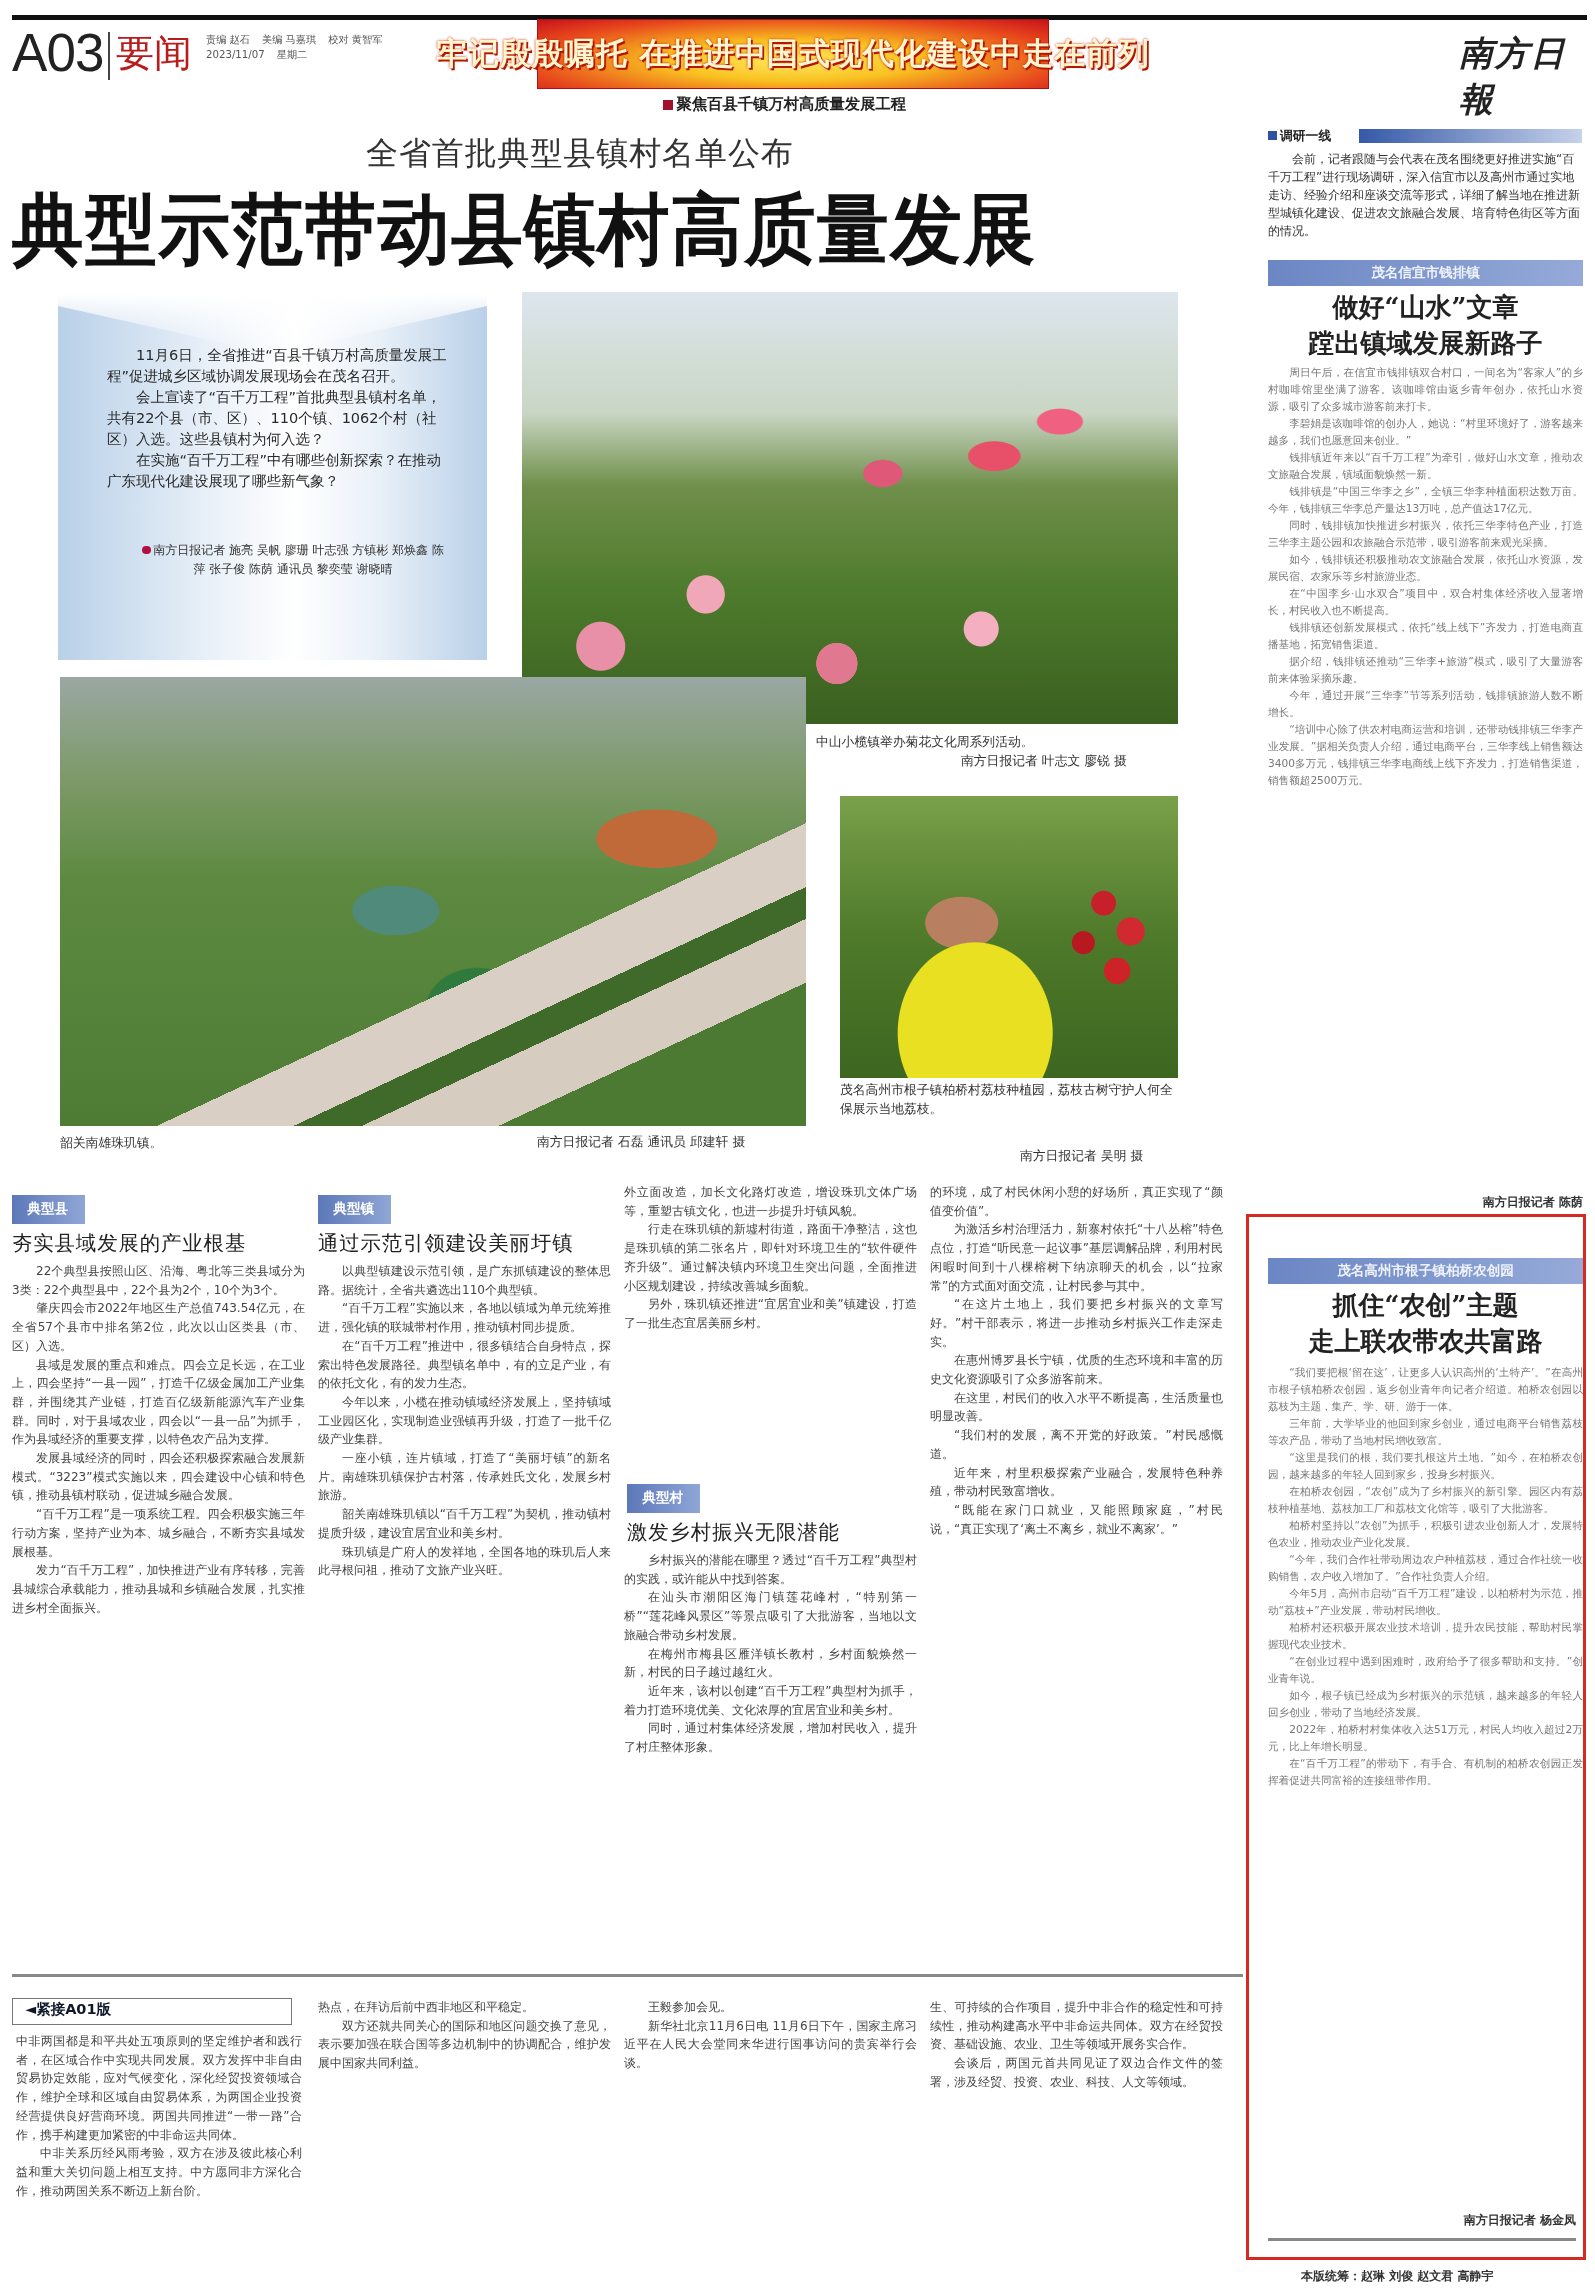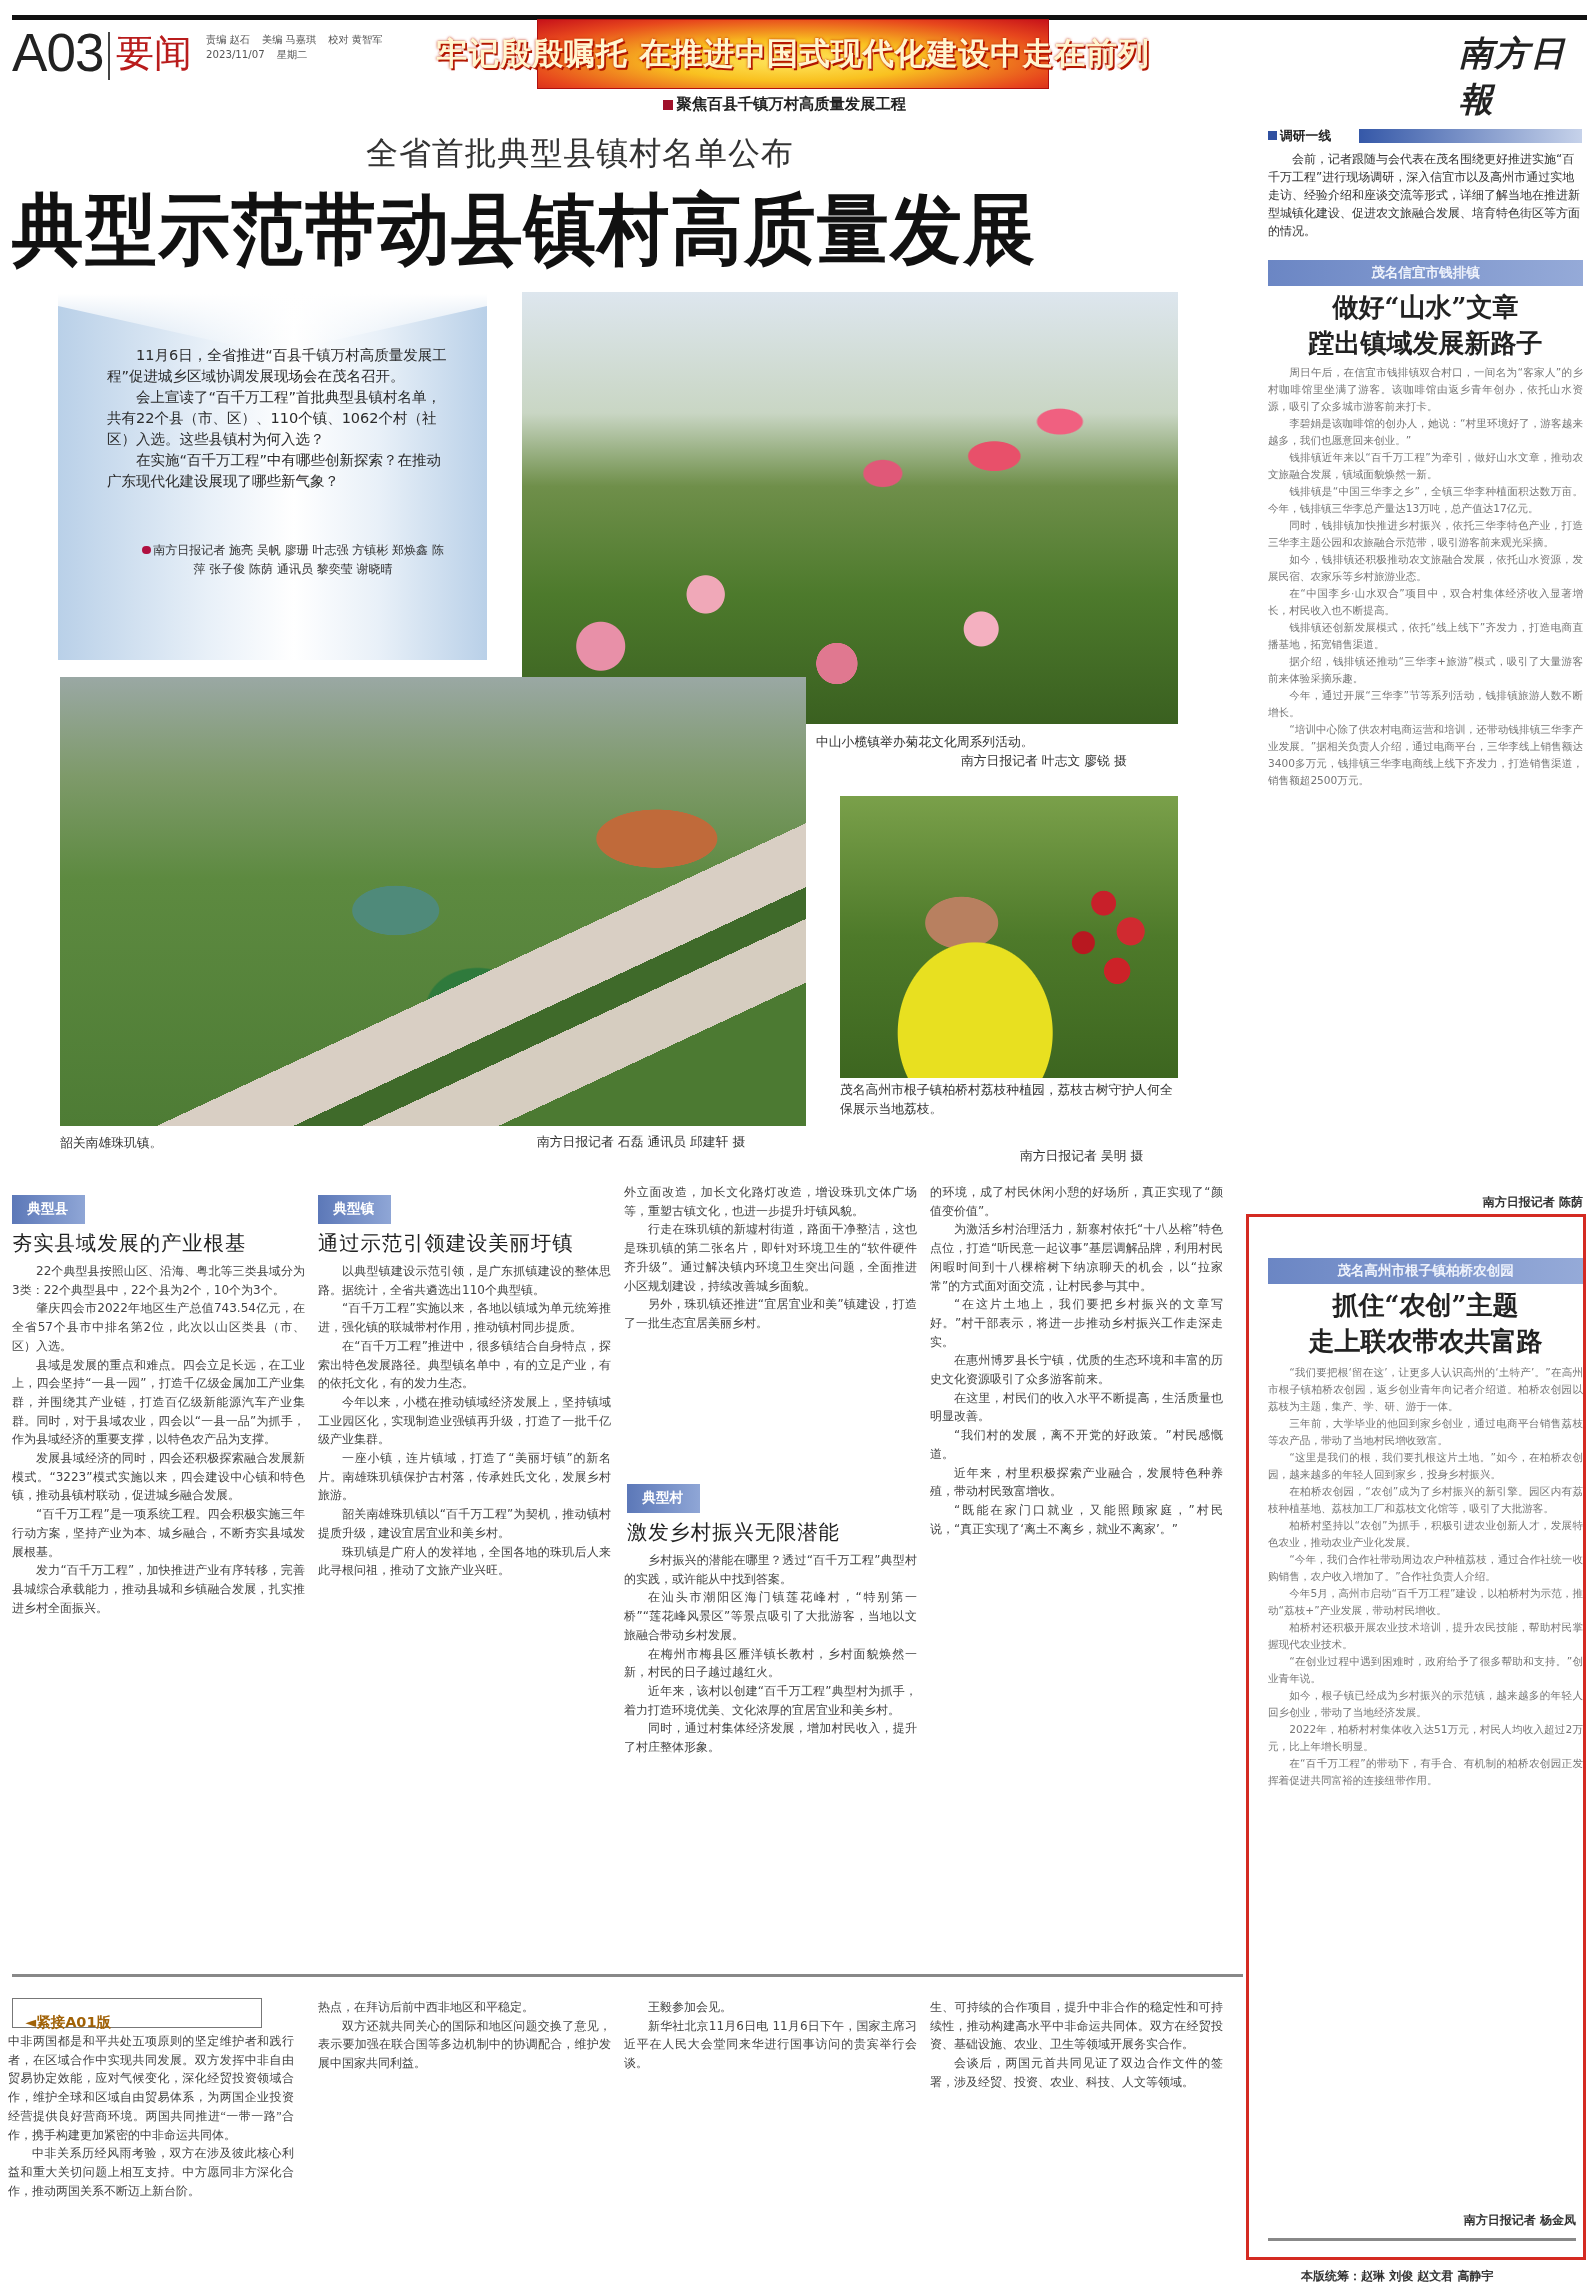--- a/index.html
+++ b/index.html
@@ -77,21 +77,21 @@
   .side-intro p { text-indent: 2em; }
   .side-band { height: 25.5px; background: linear-gradient(90deg, #6b86c4, #95aad8); color: #eef2fb; font-size: 13.6px; font-weight: bold; text-align: center; line-height: 25.5px; white-space: nowrap; }
   .side-title { font-family: "DejaVu Serif", serif; font-size: 26px; font-weight: bold; color: #222; text-align: center; line-height: 36px; white-space: nowrap; }
   .side-body { font-size: 10.6px; line-height: 17px; color: #777; text-align: justify; overflow: hidden; }
   .side-body p { text-indent: 2em; }
   .side-credit { font-size: 12px; font-weight: bold; color: #333; text-align: right; white-space: nowrap; }
 
   .highlight-box { left: 1246px; top: 1214px; width: 340px; height: 1046px; border: 3.4px solid #d42a22; }
 
   .divider { height: 3.4px; background: #888; }
-  .continued { left: 12px; top: 1998px; width: 250px; height: 27px; border: 1.7px solid #777; color: #a16207; font-size: 14.5px; font-weight: bold; padding: 14px 12px; white-space: nowrap; }
+  .continued { left: 12px; top: 1998px; width: 280px; height: 27px; border: 1.7px solid #777; color: #0f172a; font-size: 14.5px; font-weight: bold; padding: 1px 12px; white-space: nowrap; }
   .footer-editors { left: 1301px; top: 2268px; font-size: 12px; font-weight: bold; color: #333; white-space: nowrap; }
 </style>
 </head>
 <body>
 
 <div class="abs top-rule"></div>
 <div class="abs page-no">A03</div>
 <div class="abs page-sep"></div>
 <div class="abs section-name">要闻</div>
 <div class="abs meta">
@@ -225,21 +225,21 @@
   <p>如今，根子镇已经成为乡村振兴的示范镇，越来越多的年轻人回乡创业，带动了当地经济发展。</p>
   <p>2022年，柏桥村村集体收入达51万元，村民人均收入超过2万元，比上年增长明显。</p>
   <p>在“百千万工程”的带动下，有手合、有机制的柏桥农创园正发挥着促进共同富裕的连接纽带作用。</p>
 </div>
 <div class="abs side-credit" style="left:1268px;top:2212px;width:308px;">南方日报记者 杨金凤</div>
 <div class="abs divider" style="left:1268px;top:2238px;width:308px;height:2.6px;"></div>
 
 <div class="abs divider" style="left:12px;top:1974px;width:1231px;"></div>
 <div class="abs continued">◄紧接A01版</div>
 
-<div class="abs col" style="left:8px;top:2032px;width:286px;height:230px;font-family:Liberation Serif, serif;">
+<div class="abs col" style="left:16px;top:2032px;width:286px;height:230px;">
   <p style="text-indent:0">中非两国都是和平共处五项原则的坚定维护者和践行者，在区域合作中实现共同发展。双方发挥中非自由贸易协定效能，应对气候变化，深化经贸投资领域合作，维护全球和区域自由贸易体系，为两国企业投资经营提供良好营商环境。两国共同推进“一带一路”合作，携手构建更加紧密的中非命运共同体。</p>
   <p>中非关系历经风雨考验，双方在涉及彼此核心利益和重大关切问题上相互支持。中方愿同非方深化合作，推动两国关系不断迈上新台阶。</p>
 </div>
 <div class="abs col" style="left:318px;top:1998px;width:293px;height:264px;">
   <p style="text-indent:0">热点，在拜访后前中西非地区和平稳定。</p>
   <p>双方还就共同关心的国际和地区问题交换了意见，表示要加强在联合国等多边机制中的协调配合，维护发展中国家共同利益。</p>
 </div>
 <div class="abs col" style="left:624px;top:1998px;width:293px;height:264px;">
   <p>王毅参加会见。</p>
   <p>新华社北京11月6日电 11月6日下午，国家主席习近平在人民大会堂同来华进行国事访问的贵宾举行会谈。</p>

